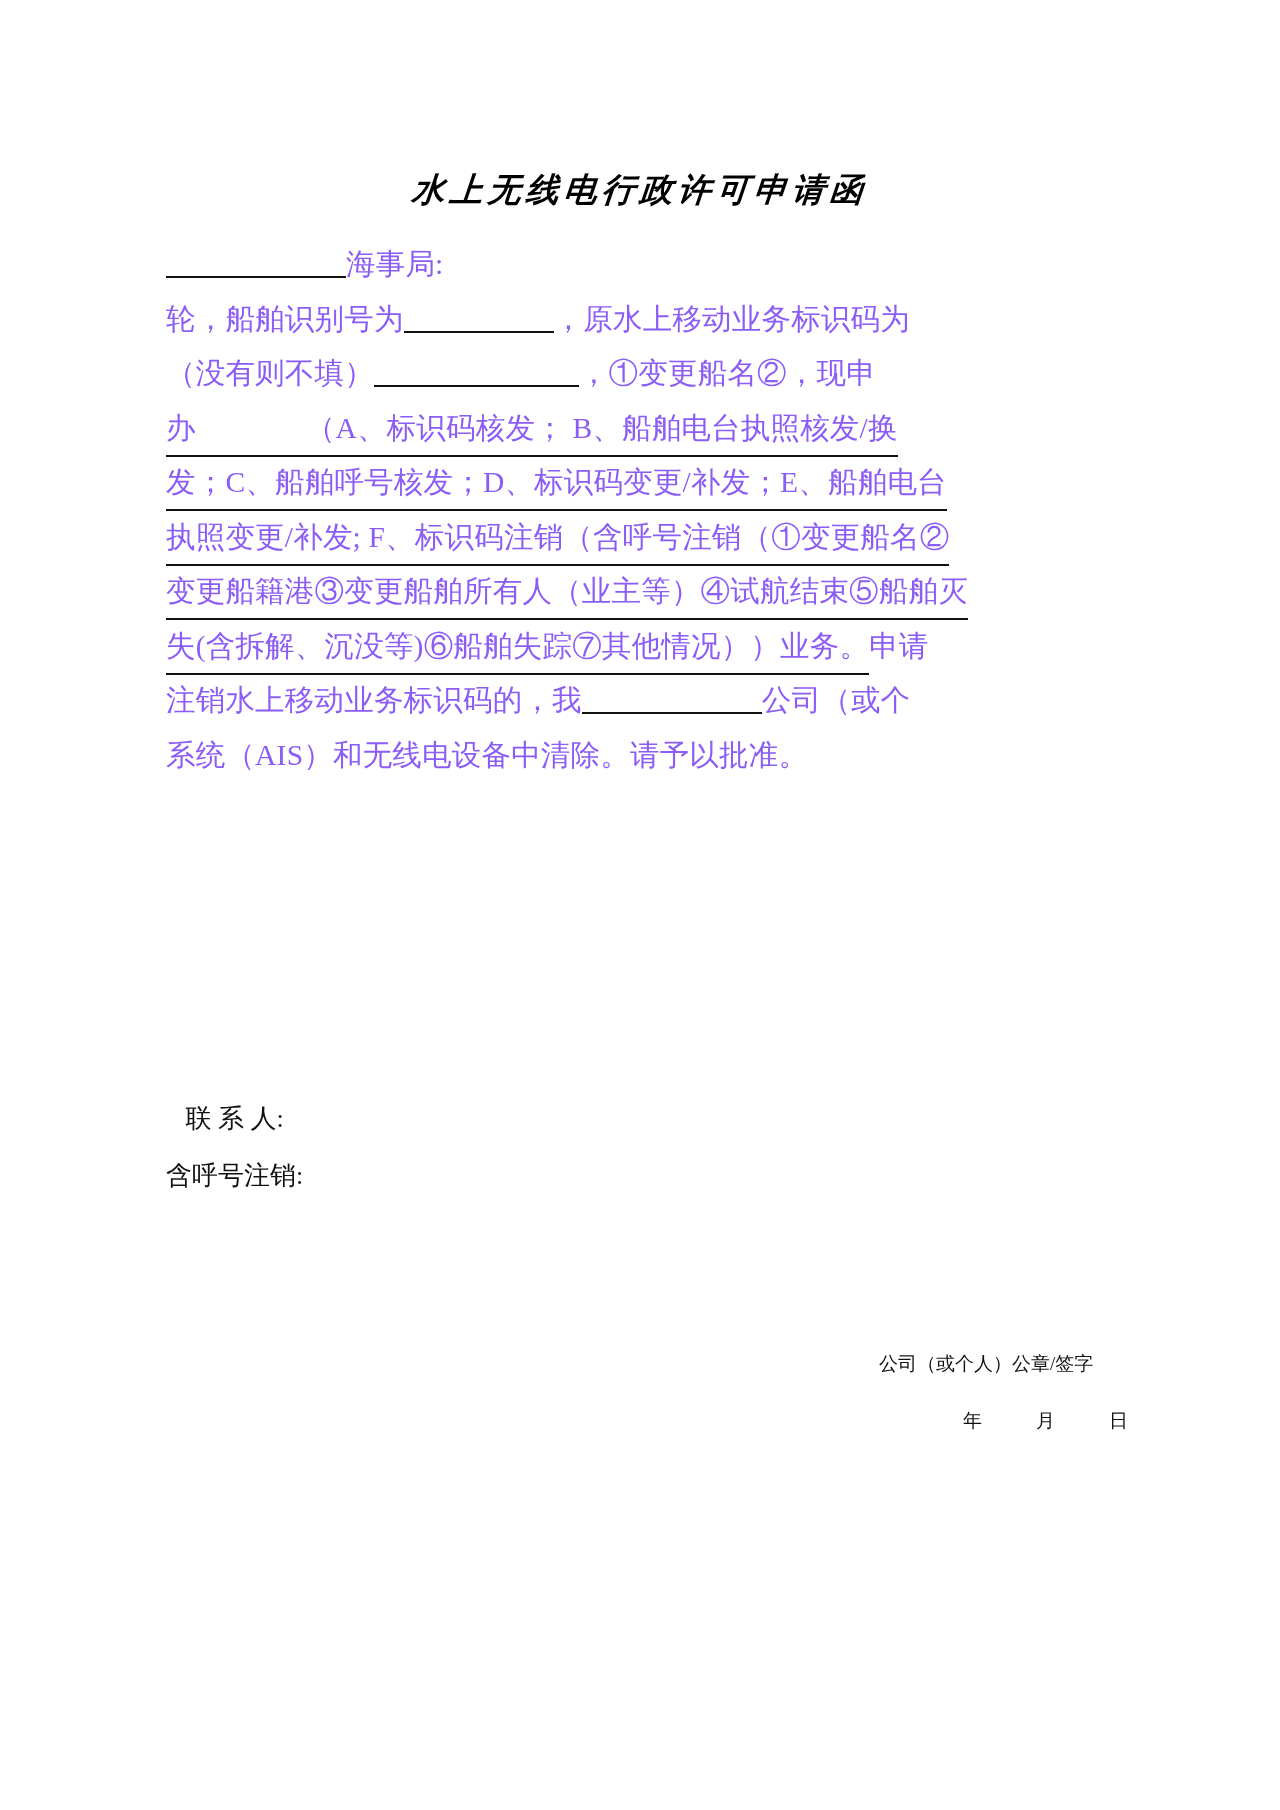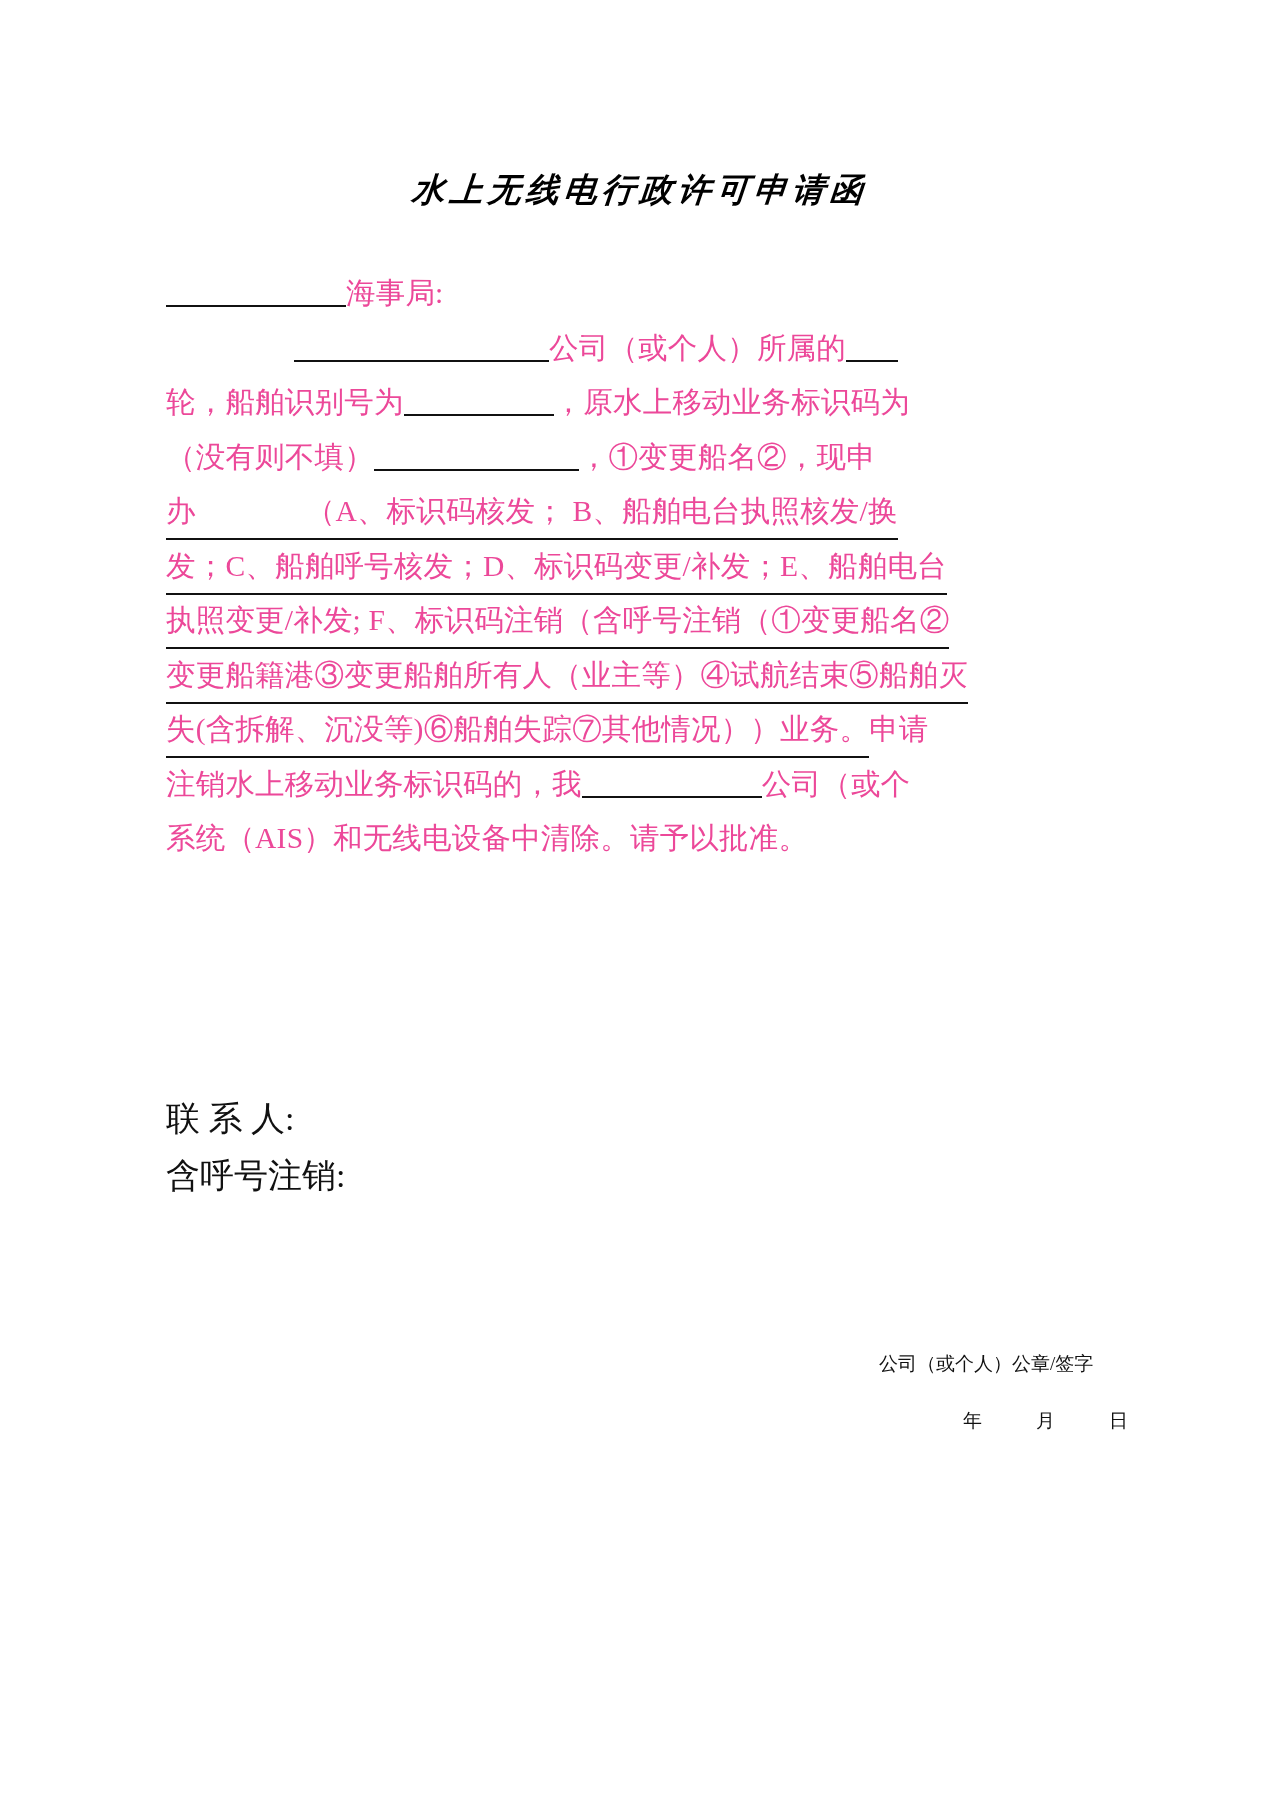--- a/index.html
+++ b/index.html
@@ -33,25 +33,25 @@
     letter-spacing: 5px;
     color: #000;
     transform: skewX(-5deg);
     white-space: nowrap;
   }
 
   
   .body-block {
     position: absolute;
     left: 166px;
-    top: 266px;
+    top: 237px;
     width: 800px;
     font-size: 29.5px;
     line-height: 54.5px;
-    color: #ec4899;
+    color: #8b5cf6;
     letter-spacing: 0.2px;
   }
   .body-line {
     white-space: nowrap;
     height: 54.5px;
     line-height: 54.5px;
   }
 
   
   .blank {
@@ -72,23 +72,24 @@
     display: inline-block;
     line-height: 50px;
     height: 52px;
   }
 
   
   .contact-block {
     position: absolute;
     left: 166px;
     top: 1090px;
-    font-size: 34px;
+    font-size: 26px;
     line-height: 57px;
     color: #111;
+    text-align: center;
   }
   .contact-line { white-space: nowrap; }
 
   
   .sign-block {
     position: absolute;
     right: 150px;
     top: 1335px;
     font-size: 19px;
     line-height: 57px;
@@ -110,23 +111,20 @@
 <div class="page">
 
   <div class="doc-title">水上无线电行政许可申请函</div>
 
   <div class="body-block">
 
     <div class="body-line">
       <span class="blank w-large"></span><span>海事局:</span>
     </div>
 
-    <div class="body-line">
-      <span style="display:inline-block;width:128px"></span><span class="blank w-xxl"></span><span>公司（或个人）所属的</span><span class="blank w-small"></span>
-    </div>
 
     <div class="body-line">
       <span>轮，船舶识别号为</span><span class="blank w-med2"></span><span>，原水上移动业务标识码为</span>
     </div>
 
     <div class="body-line">
       <span>（没有则不填）</span><span class="blank w-xl"></span><span>，①变更船名②，现申</span>
     </div>
 
     <div class="body-line">

